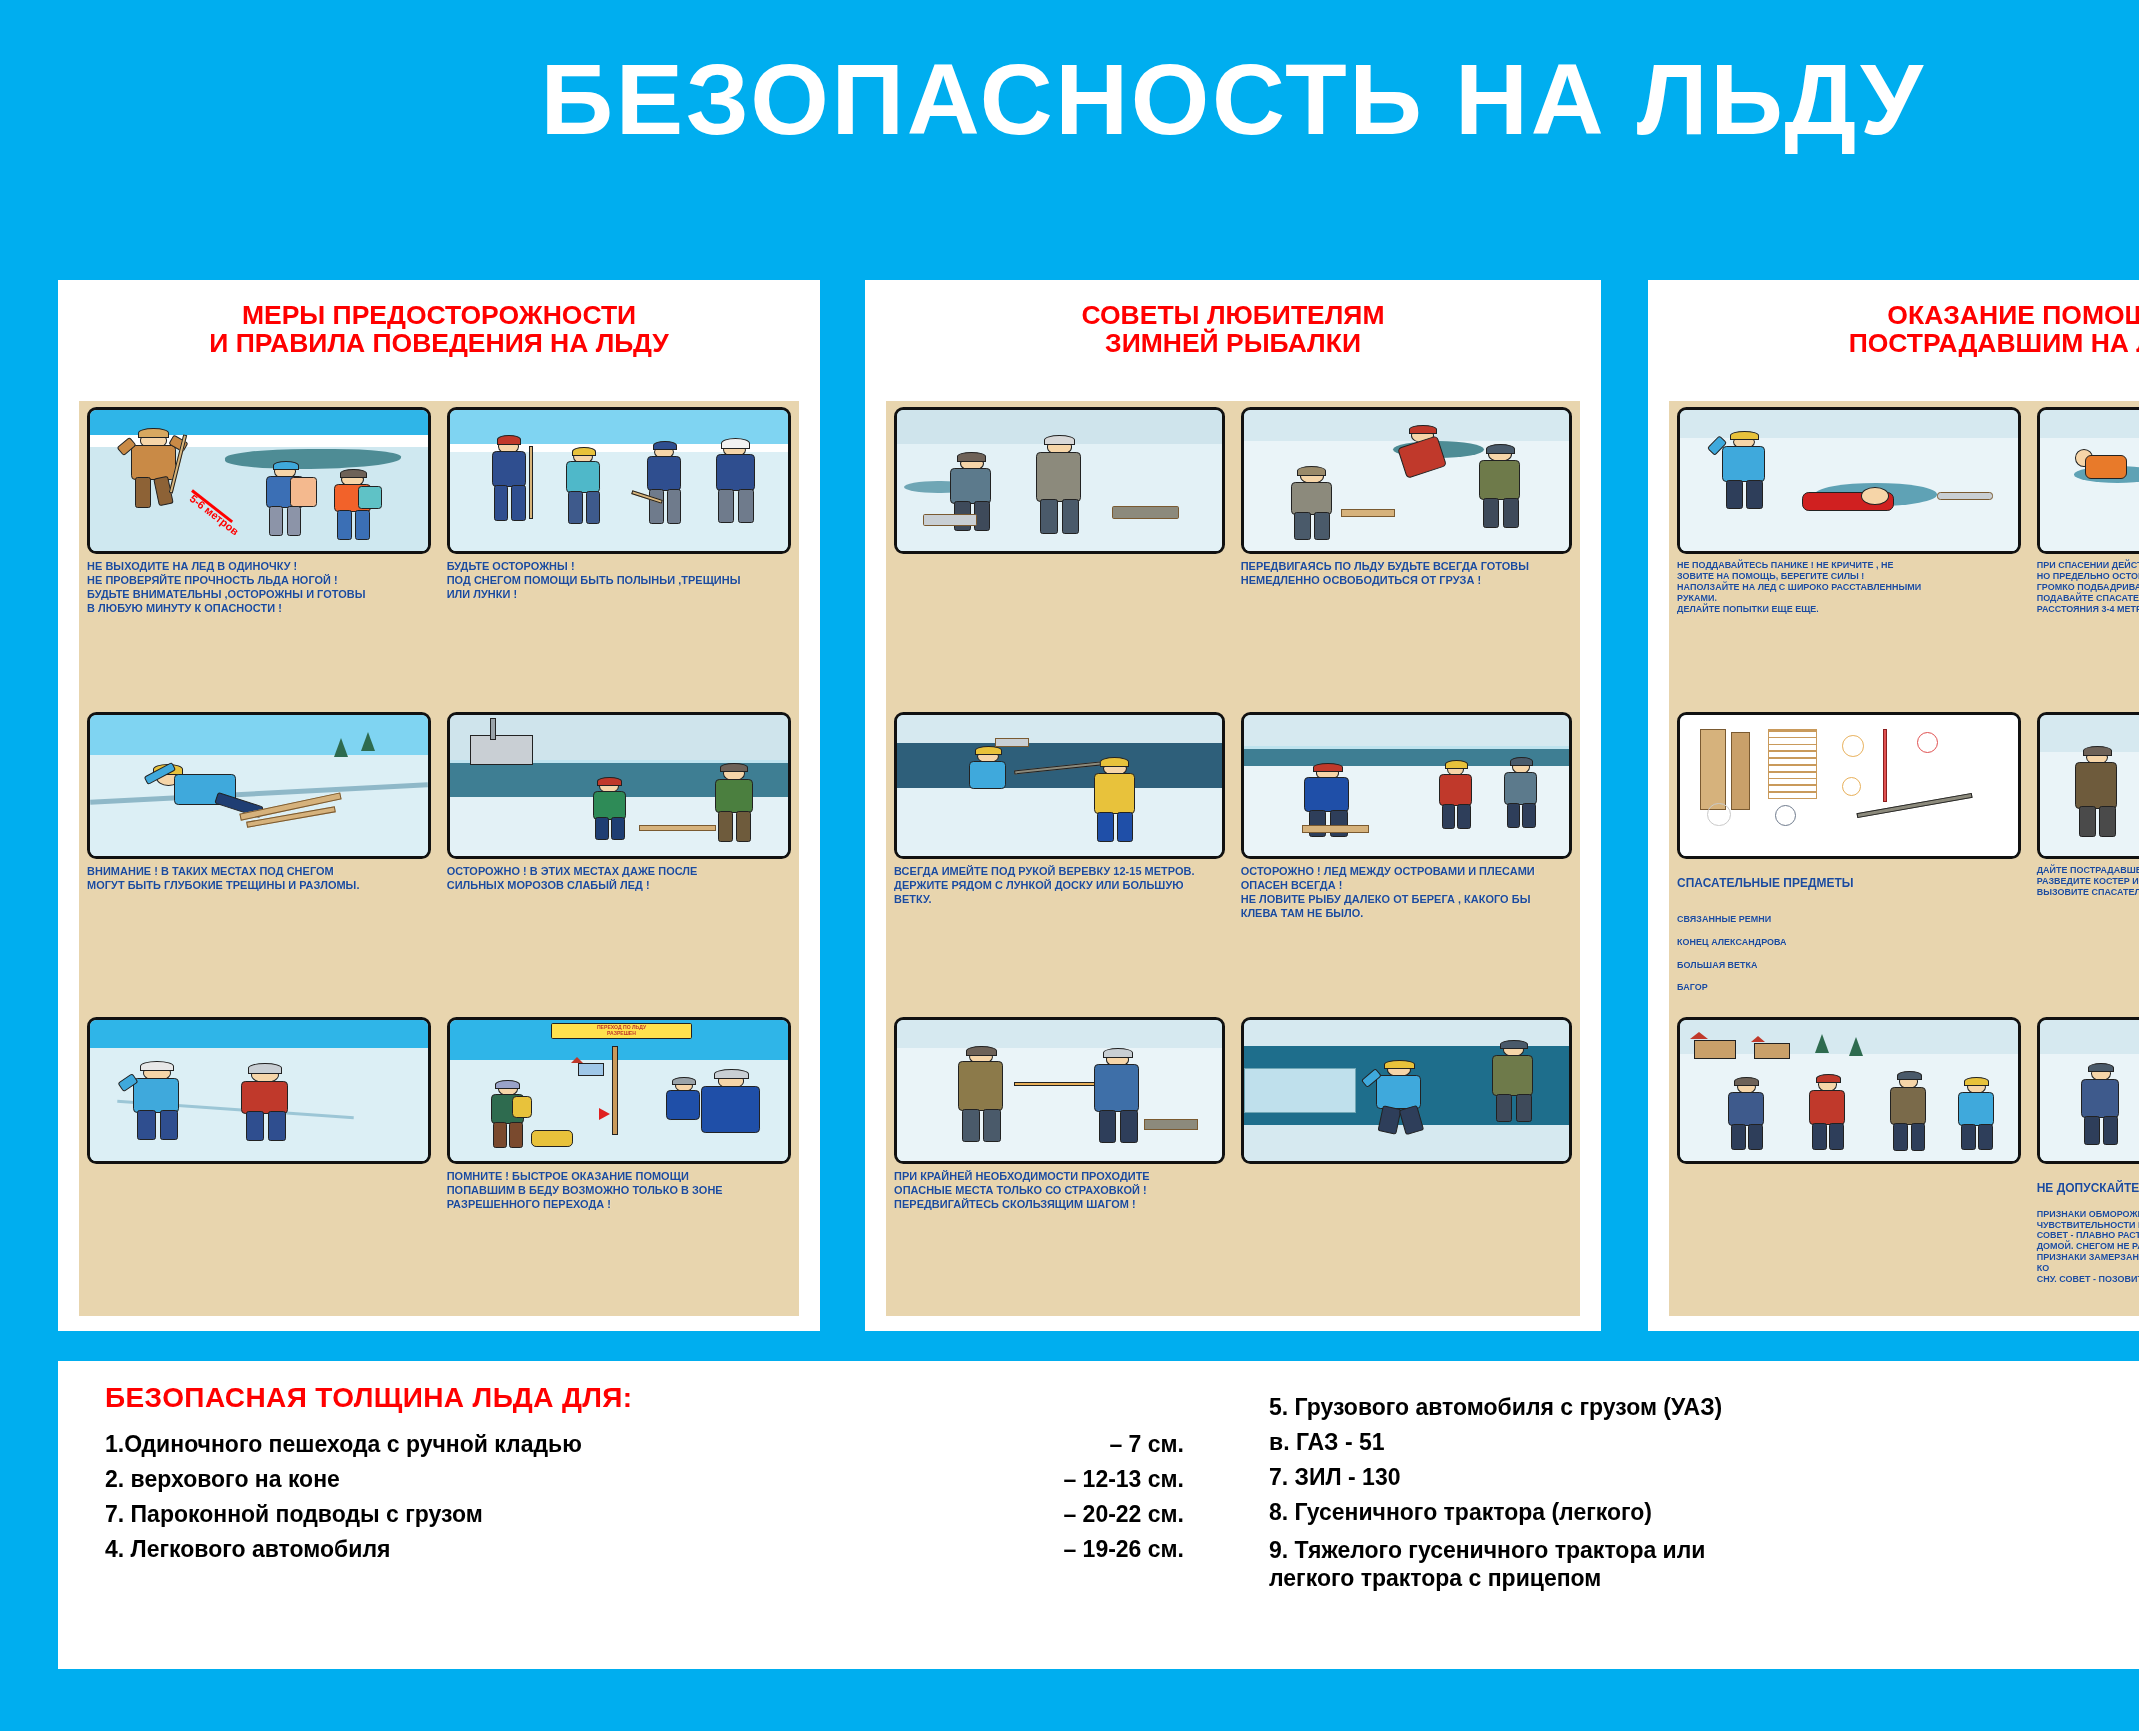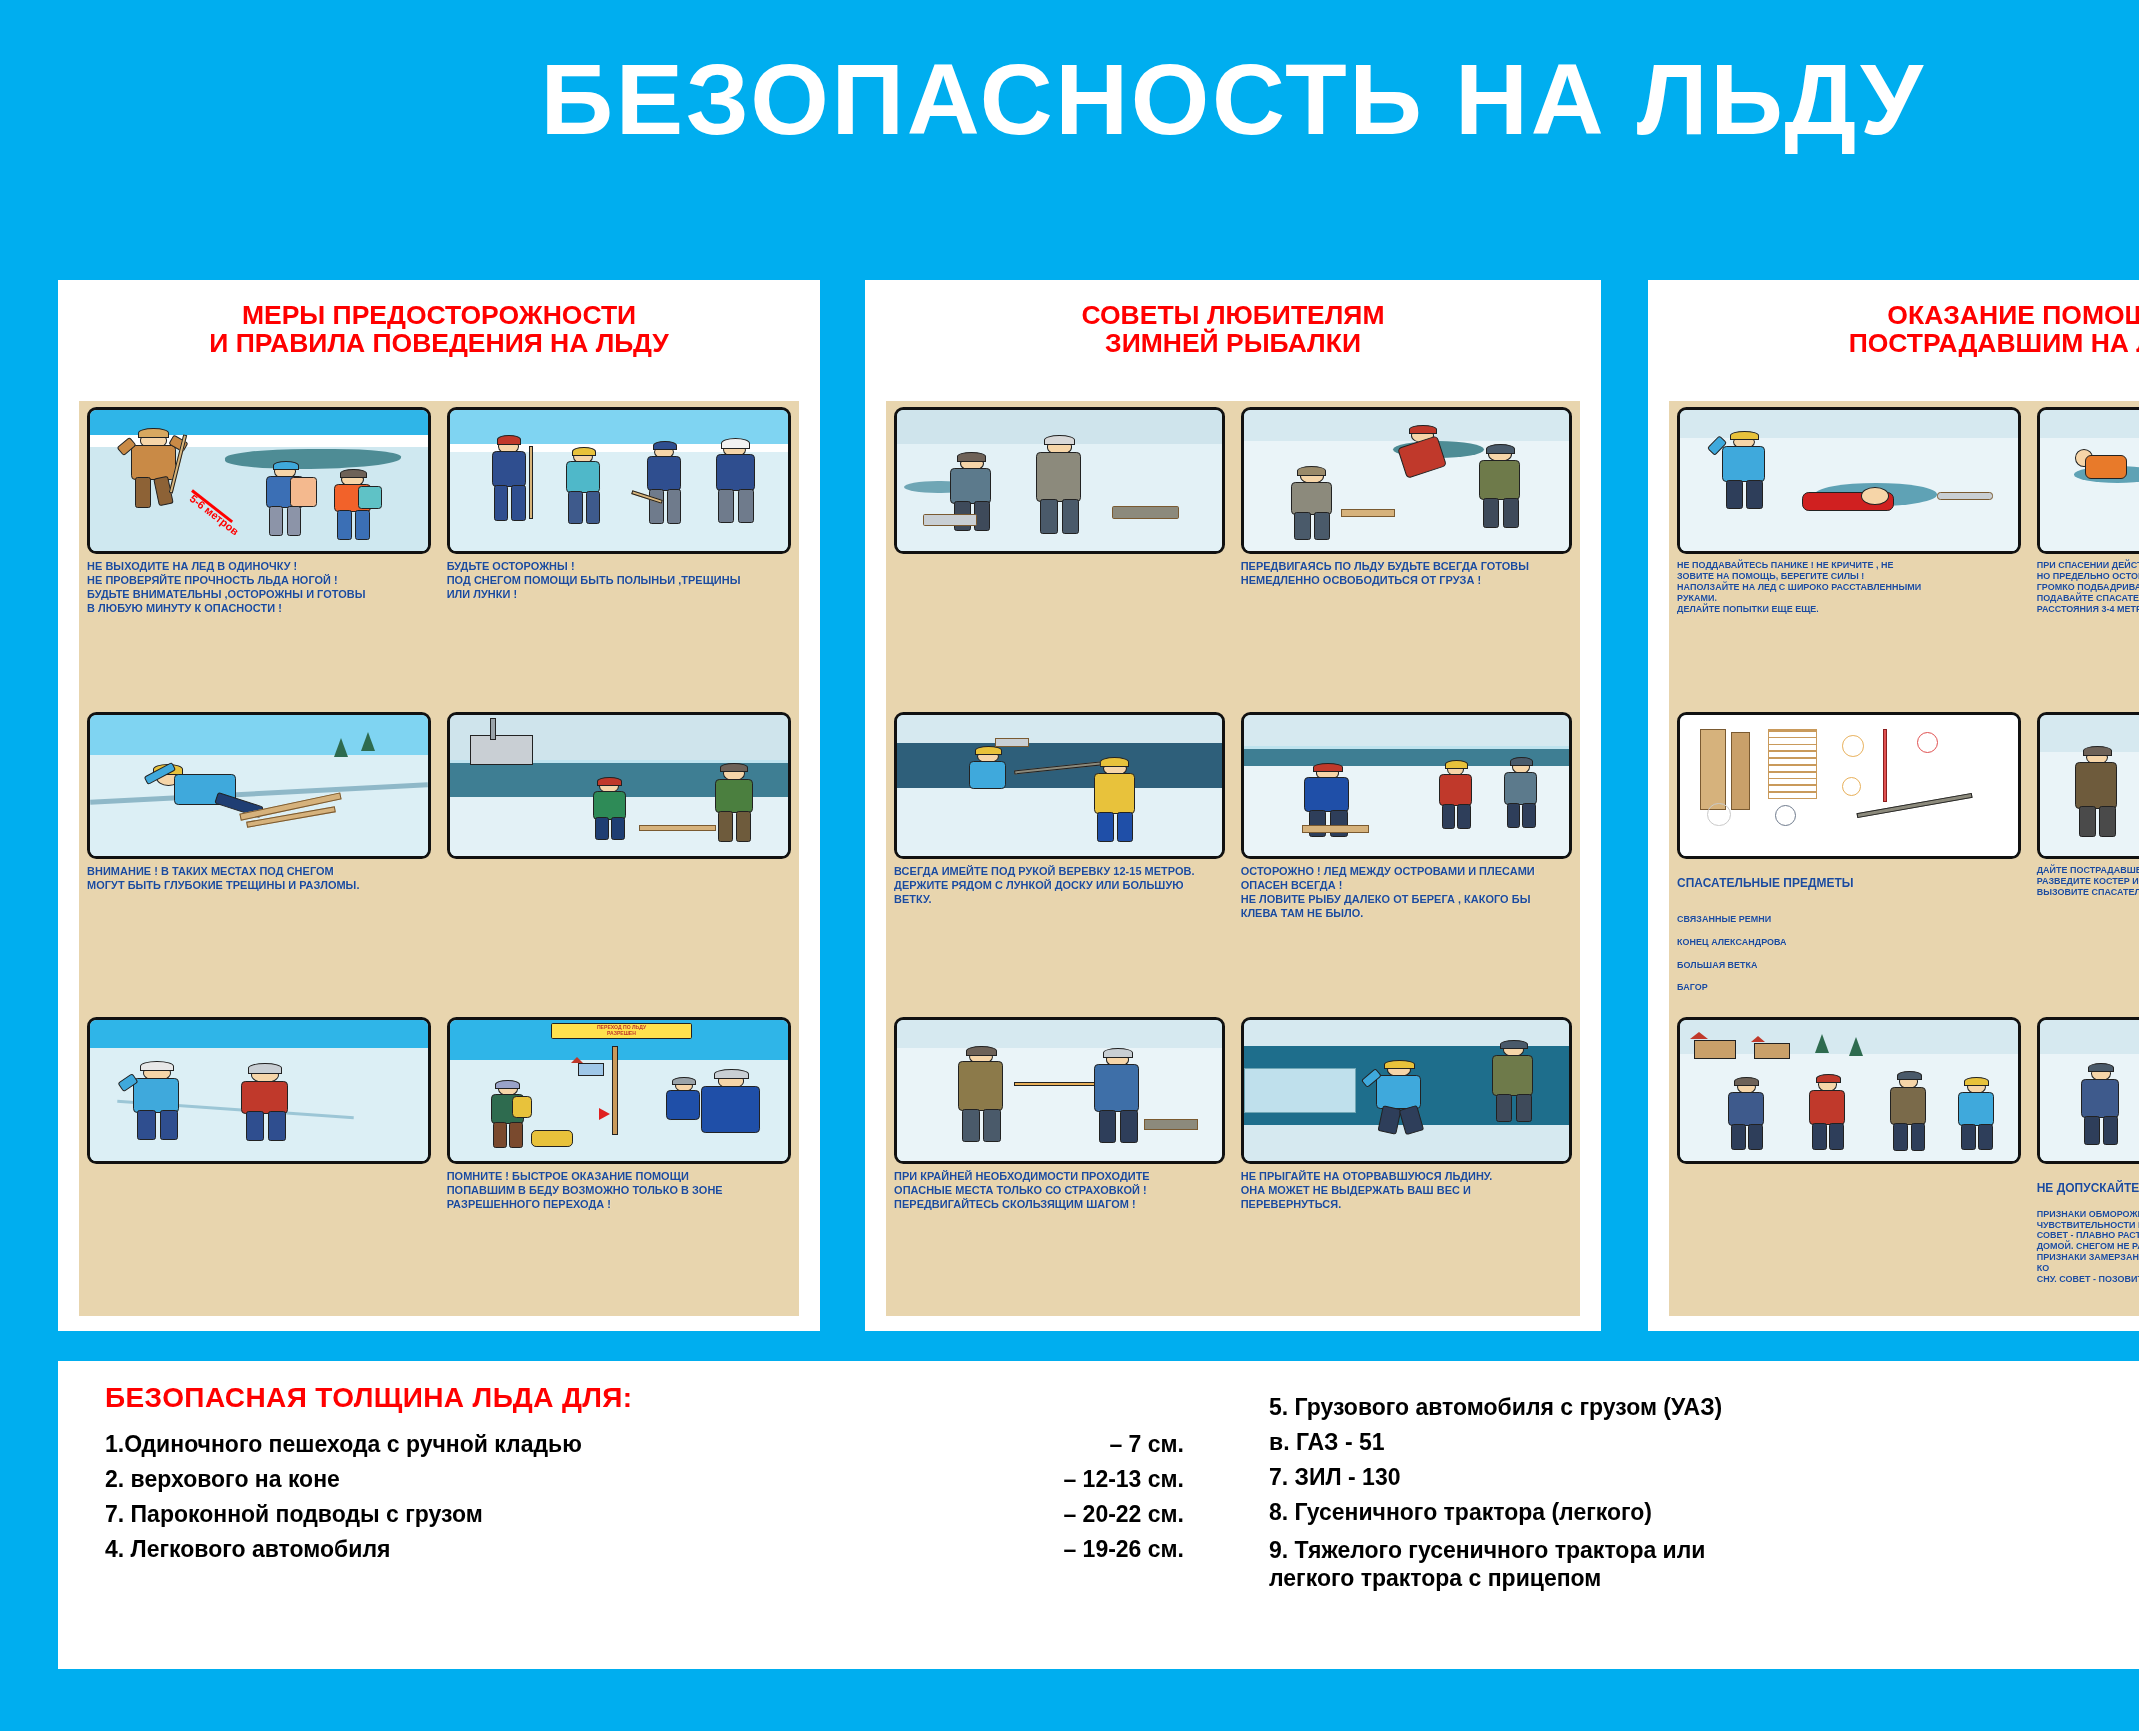--- a/index.html
+++ b/index.html
@@ -289,20 +289,22 @@
           </div>
           <div class="board" style="left:56%;top:78%;width:22%;height:4.3px;"></div>
           <div class="fig" style="left:76%;top:34%;width:18%;height:58%;">
             <div class="head" style="left:26%;top:4%;width:34%;height:16%;"></div>
             <div class="hat" style="left:22%;top:0%;width:42%;height:9%;background:#6E6258;"></div>
             <div class="body" style="left:14%;top:19%;width:58%;height:40%;background:#4B7F3F;"></div>
             <div class="limb" style="left:18%;top:58%;width:22%;height:36%;background:#6E5B3C;"></div>
             <div class="limb" style="left:48%;top:58%;width:22%;height:36%;background:#6E5B3C;"></div>
           </div>
         </div>
+        <div class="panel-caption">ОСТОРОЖНО ! В ЭТИХ МЕСТАХ ДАЖЕ ПОСЛЕ
+СИЛЬНЫХ МОРОЗОВ СЛАБЫЙ ЛЕД !</div>
       </div>
     </div>
 
     <div class="panel-row">
       <div class="panel-cell">
         <div class="panel-art">
           <div class="sky" style="background:#2FB5E8;height:22%;"></div>
           <div class="iceplain d3" style="height:80%;"></div>
           <div class="crack" style="left:8%;top:62%;width:70%;height:3.4px;background:#9CC6D6;transform:rotate(4deg);"></div>
           <div class="fig" style="left:10%;top:28%;width:22%;height:60%;">
@@ -528,22 +530,20 @@
             <div class="limb" style="left:48%;top:62%;width:24%;height:32%;background:#2E3E5A;transform:rotate(-16deg);"></div>
           </div>
           <div class="fig" style="left:74%;top:14%;width:20%;height:60%;">
             <div class="head" style="left:28%;top:4%;width:30%;height:14%;"></div>
             <div class="hat" style="left:24%;top:0%;width:40%;height:8%;background:#4A5A6A;"></div>
             <div class="body" style="left:12%;top:18%;width:60%;height:46%;background:#6E7A4A;"></div>
             <div class="limb" style="left:18%;top:64%;width:22%;height:30%;background:#3E4A5A;"></div>
             <div class="limb" style="left:48%;top:64%;width:22%;height:30%;background:#3E4A5A;"></div>
           </div>
         </div>
-        <div class="panel-caption">НЕ ПРЫГАЙТЕ НА ОТОРВАВШУЮСЯ ЛЬДИНУ.
-ОНА МОЖЕТ НЕ ВЫДЕРЖАТЬ ВАШ ВЕС И ПЕРЕВЕРНУТЬСЯ.</div>
       </div>
     </div>
 
   </div>
 </div>
 
 <div class="column" id="column-2">
   <div class="column-title">ОКАЗАНИЕ ПОМОЩИ
 ПОСТРАДАВШИМ НА ЛЬДУ</div>
   <div class="panel-grid">

